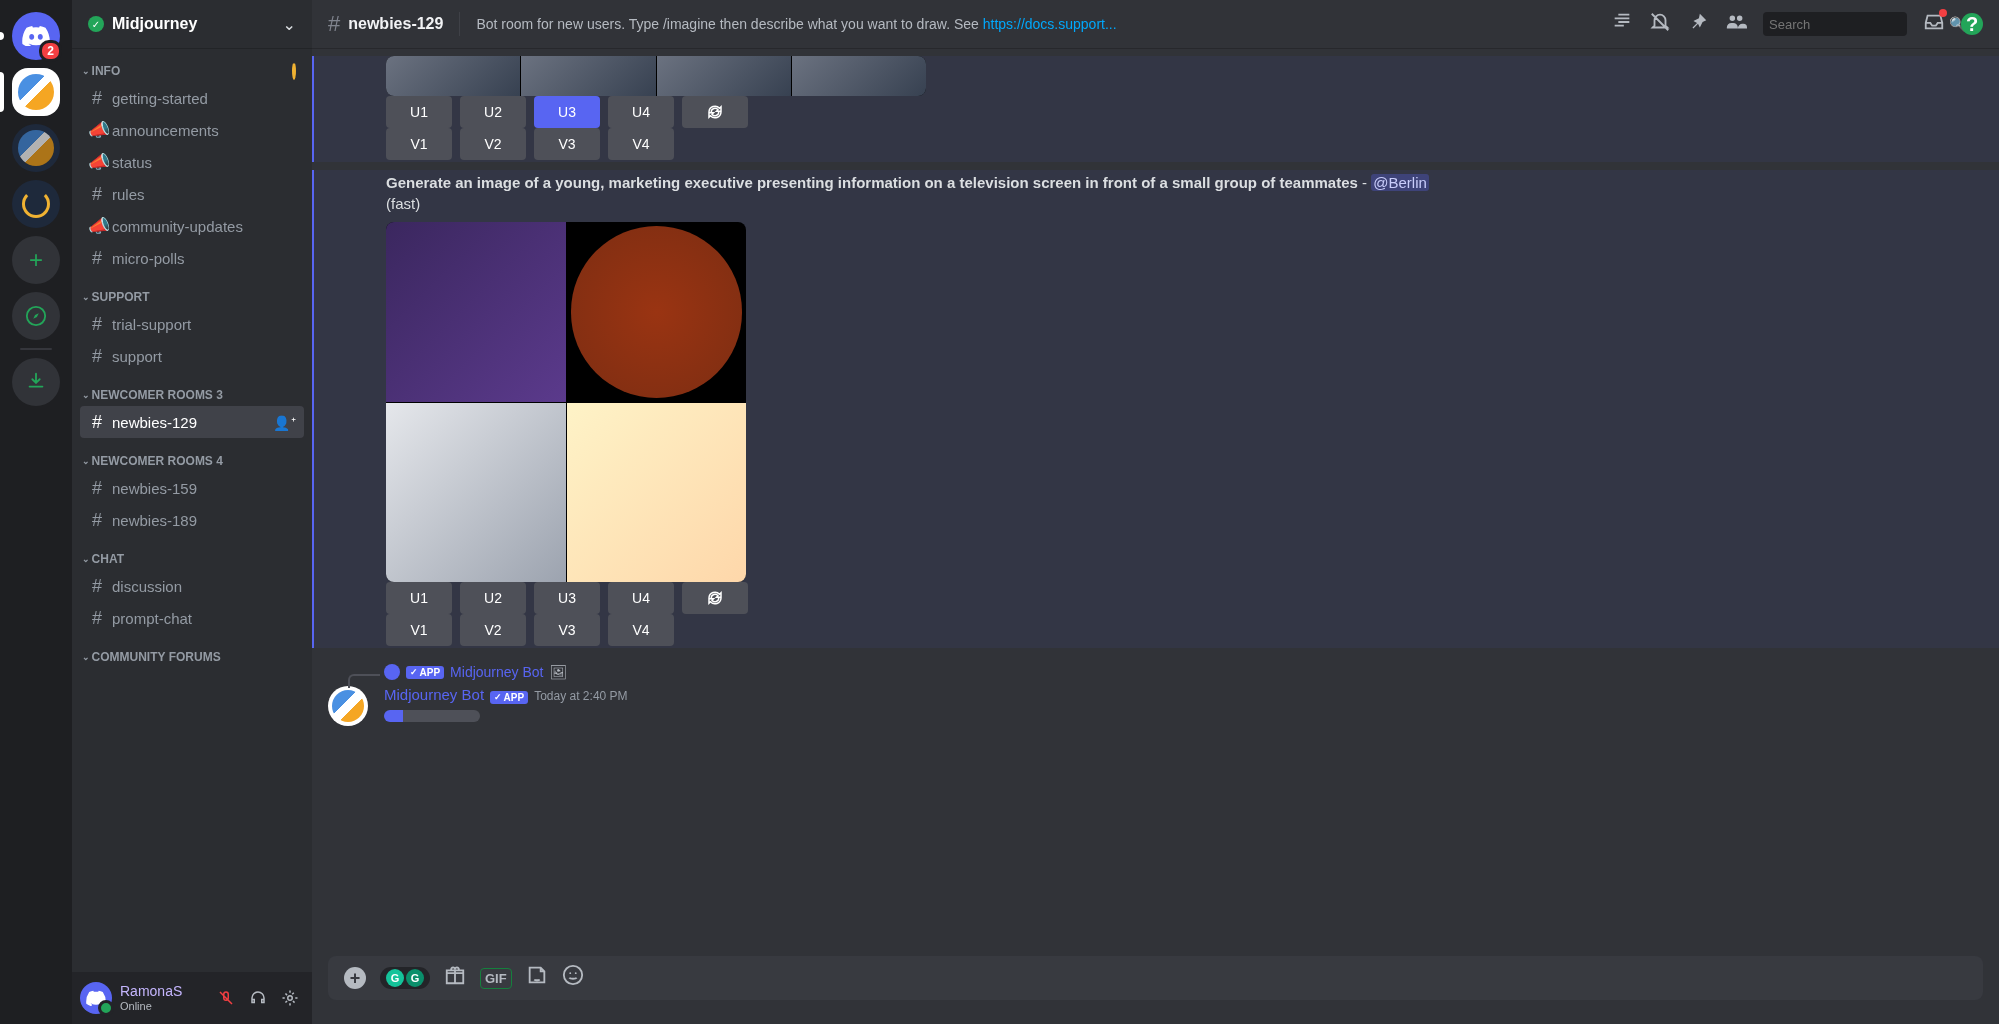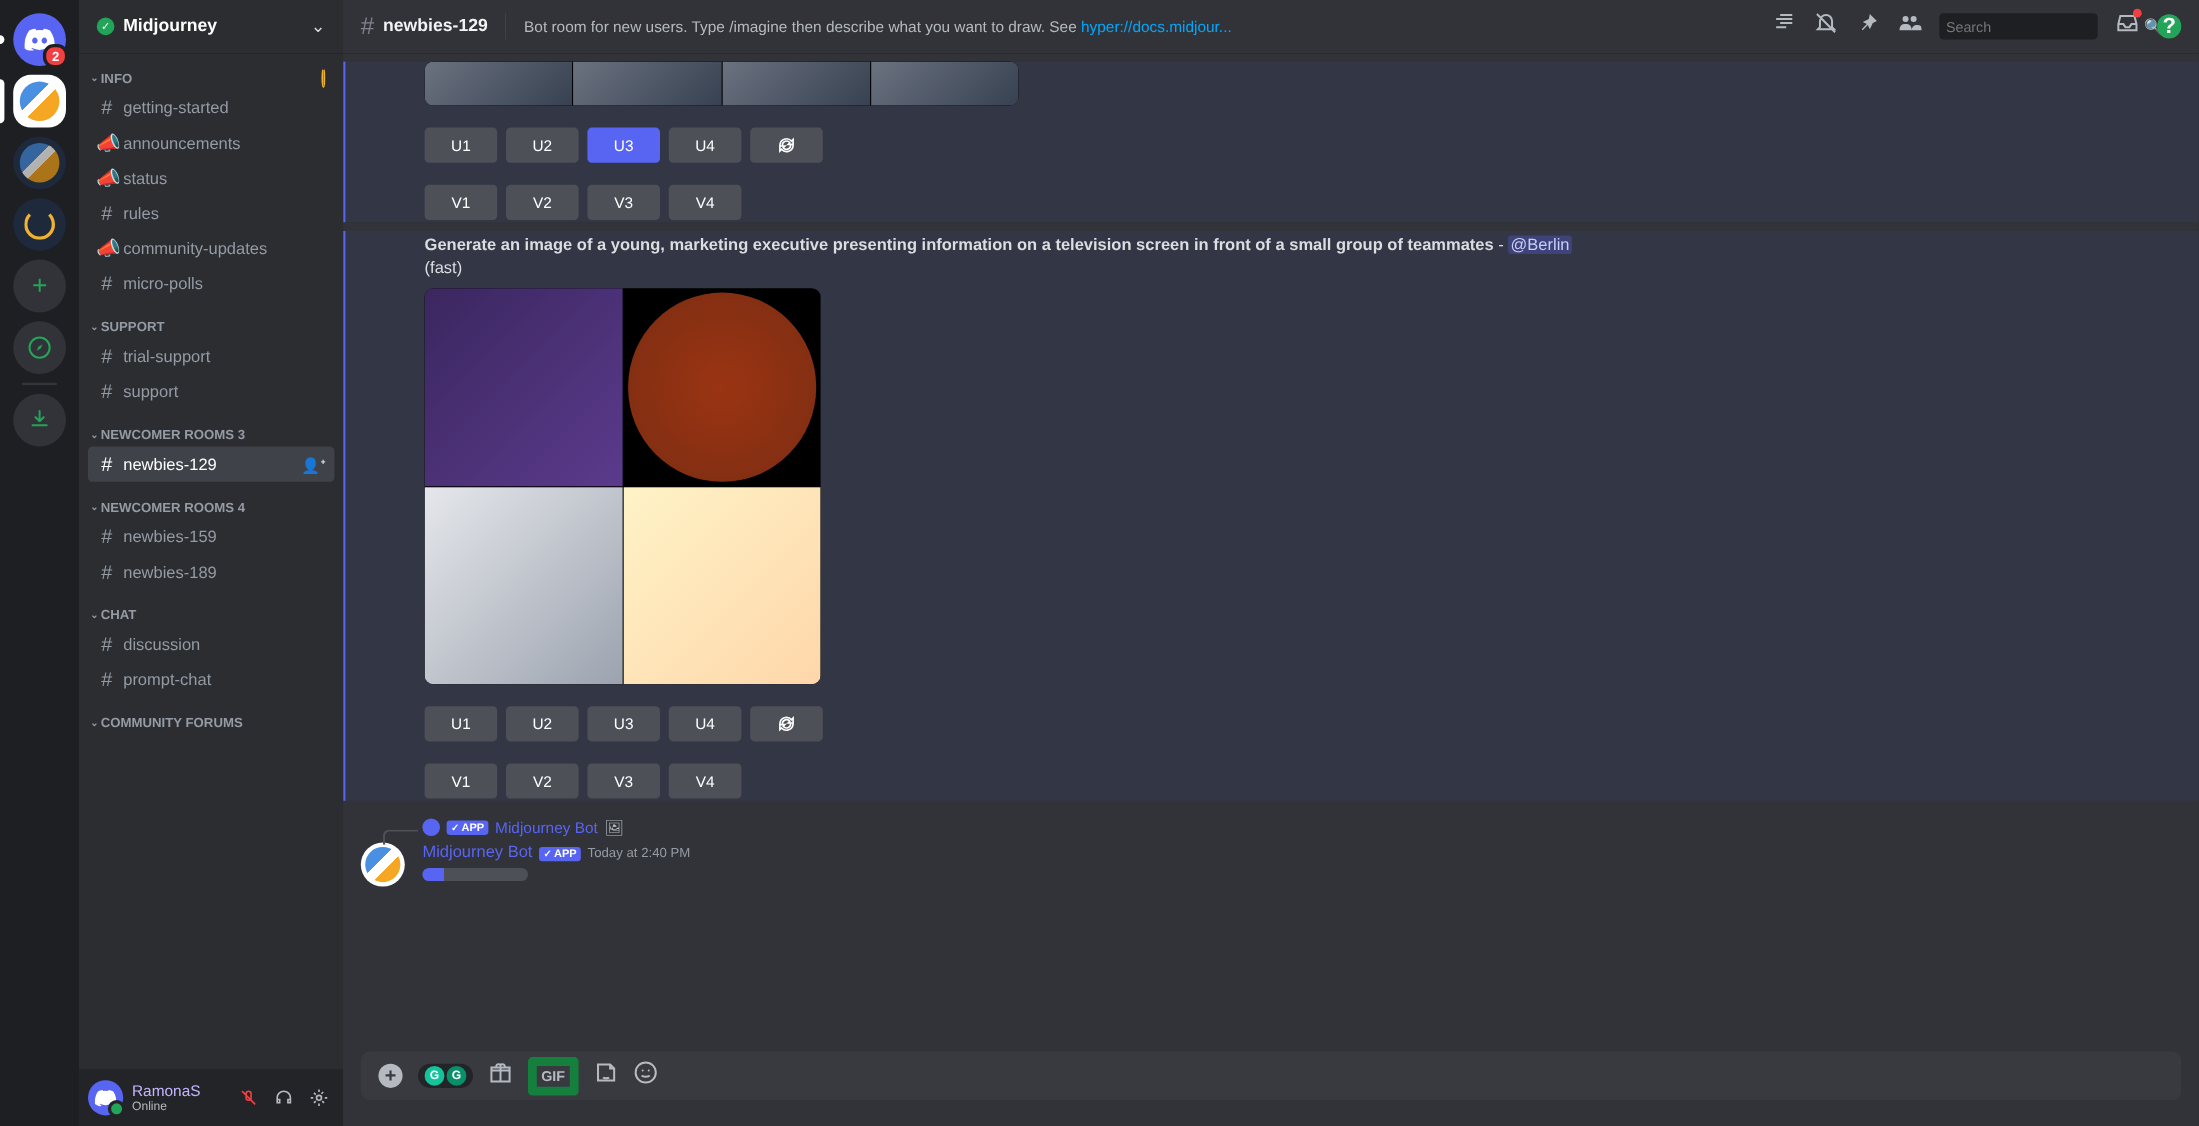--- a/index.html
+++ b/index.html
@@ -250,21 +250,21 @@
       gap:1px;
       background:#000;
     }
     .image-grid.wide { width:540px; height:36px; grid-template-columns:1fr 1fr 1fr 1fr; grid-template-rows:1fr; }
     .gen-img {
       background:linear-gradient(135deg,#6b7280,#374151);
       display:flex;align-items:center;justify-content:center;
       color:#9ca3af;font-size:11px;text-align:center;padding:6px;
     }
     .gen-img.illus { background:linear-gradient(135deg,#fef3c7,#fed7aa); }
-    .btn-row { display:flex; gap:8px; margin-top:20px; }
+    .btn-row { display:flex; gap:8px; margin-top:0; }
     .mj-btn {
       background:#4e5058;
       color:#fff;
       border:none;
       border-radius:4px;
       width:66px;height:32px;
       font-size:14px;
       cursor:pointer;
     }
     .mj-btn.primary { background:#5865f2; }
@@ -524,21 +524,21 @@
     </div>
   </div>
 </div>
 
 <div class="main">
   <div class="chat-header">
     <span class="hash">#</span>
     <span class="chat-title">newbies-129</span>
     <div class="header-divider"></div>
     <div class="header-topic">
-      <span>Bot room for new users. Type /imagine then describe what you want to draw. See </span><a href="#">hyper://docs.midjour...</a>
+      <span>Bot room for new users. Type /imagine then describe what you want to draw. See </span><a href="#">https://docs.support...</a>
     </div>
     <div class="header-icons">
       <span class="header-icon"><svg width="22" height="22" viewBox="0 0 24 24">
             <path stroke="#b5bac1" stroke-width="2" fill="none" d="M8 4h12M4 8h16M8 12h12M4 16h10"></path>
           </svg></span>
       <span class="header-icon"><svg width="22" height="22" viewBox="0 0 24 24">
             <path stroke="#b5bac1" stroke-width="2" fill="none" d="M6 16V10a6 6 0 0 1 12 0v6l2 2H4l2-2zM3 3l18 18"></path>
           </svg></span>
       <span class="header-icon"><svg width="22" height="22" viewBox="0 0 24 24">
             <path fill="#b5bac1" d="m14 3 7 7-4 2-3 6-2-4-5 5-1-1 5-5-4-2 6-3z"></path>
@@ -649,21 +649,21 @@
     <div class="input-box">
       <div class="add-btn">+</div>
       <div class="input-icons">
         <div class="grammarly">
           <span class="g-dot">G</span>
           <span class="g-dot" style="background:#0a8f6b">G</span>
         </div>
         <span class="input-icon"><svg width="22" height="22" viewBox="0 0 24 24">
               <path stroke="#b5bac1" stroke-width="2" fill="none" d="M3 10h18v11H3zM3 7h18v3H3zM12 7v14M8 7a2 2 0 1 1 4-2 2 2 0 1 1 4 2"></path>
             </svg></span>
-        <span class="input-icon" style="font-size:13px;font-weight:700;border:8px solid #15803d;border-radius:4px;padding:2px 4px;">GIF</span>
+        <span class="input-icon" style="font-size:13px;font-weight:700;border:1px solid #15803d;border-radius:4px;padding:2px 4px;">GIF</span>
         <span class="input-icon"><svg width="22" height="22" viewBox="0 0 24 24">
               <path stroke="#b5bac1" stroke-width="2" fill="none" d="M4 4h12l4 4v12H4zM16 4v4h4M9 13h.01M15 13h.01M9 17c1 1 5 1 6 0"></path>
             </svg></span>
         <span class="input-icon"><svg width="22" height="22" viewBox="0 0 24 24">
               <circle cx="12" cy="12" r="10" stroke="#b5bac1" stroke-width="2" fill="none"></circle>
               <circle cx="9" cy="10" r="1" fill="#b5bac1"></circle>
               <circle cx="15" cy="10" r="1" fill="#b5bac1"></circle>
               <path stroke="#b5bac1" stroke-width="2" fill="none" d="M8 15c1 1.5 7 1.5 8 0"></path>
             </svg></span>
       </div>

